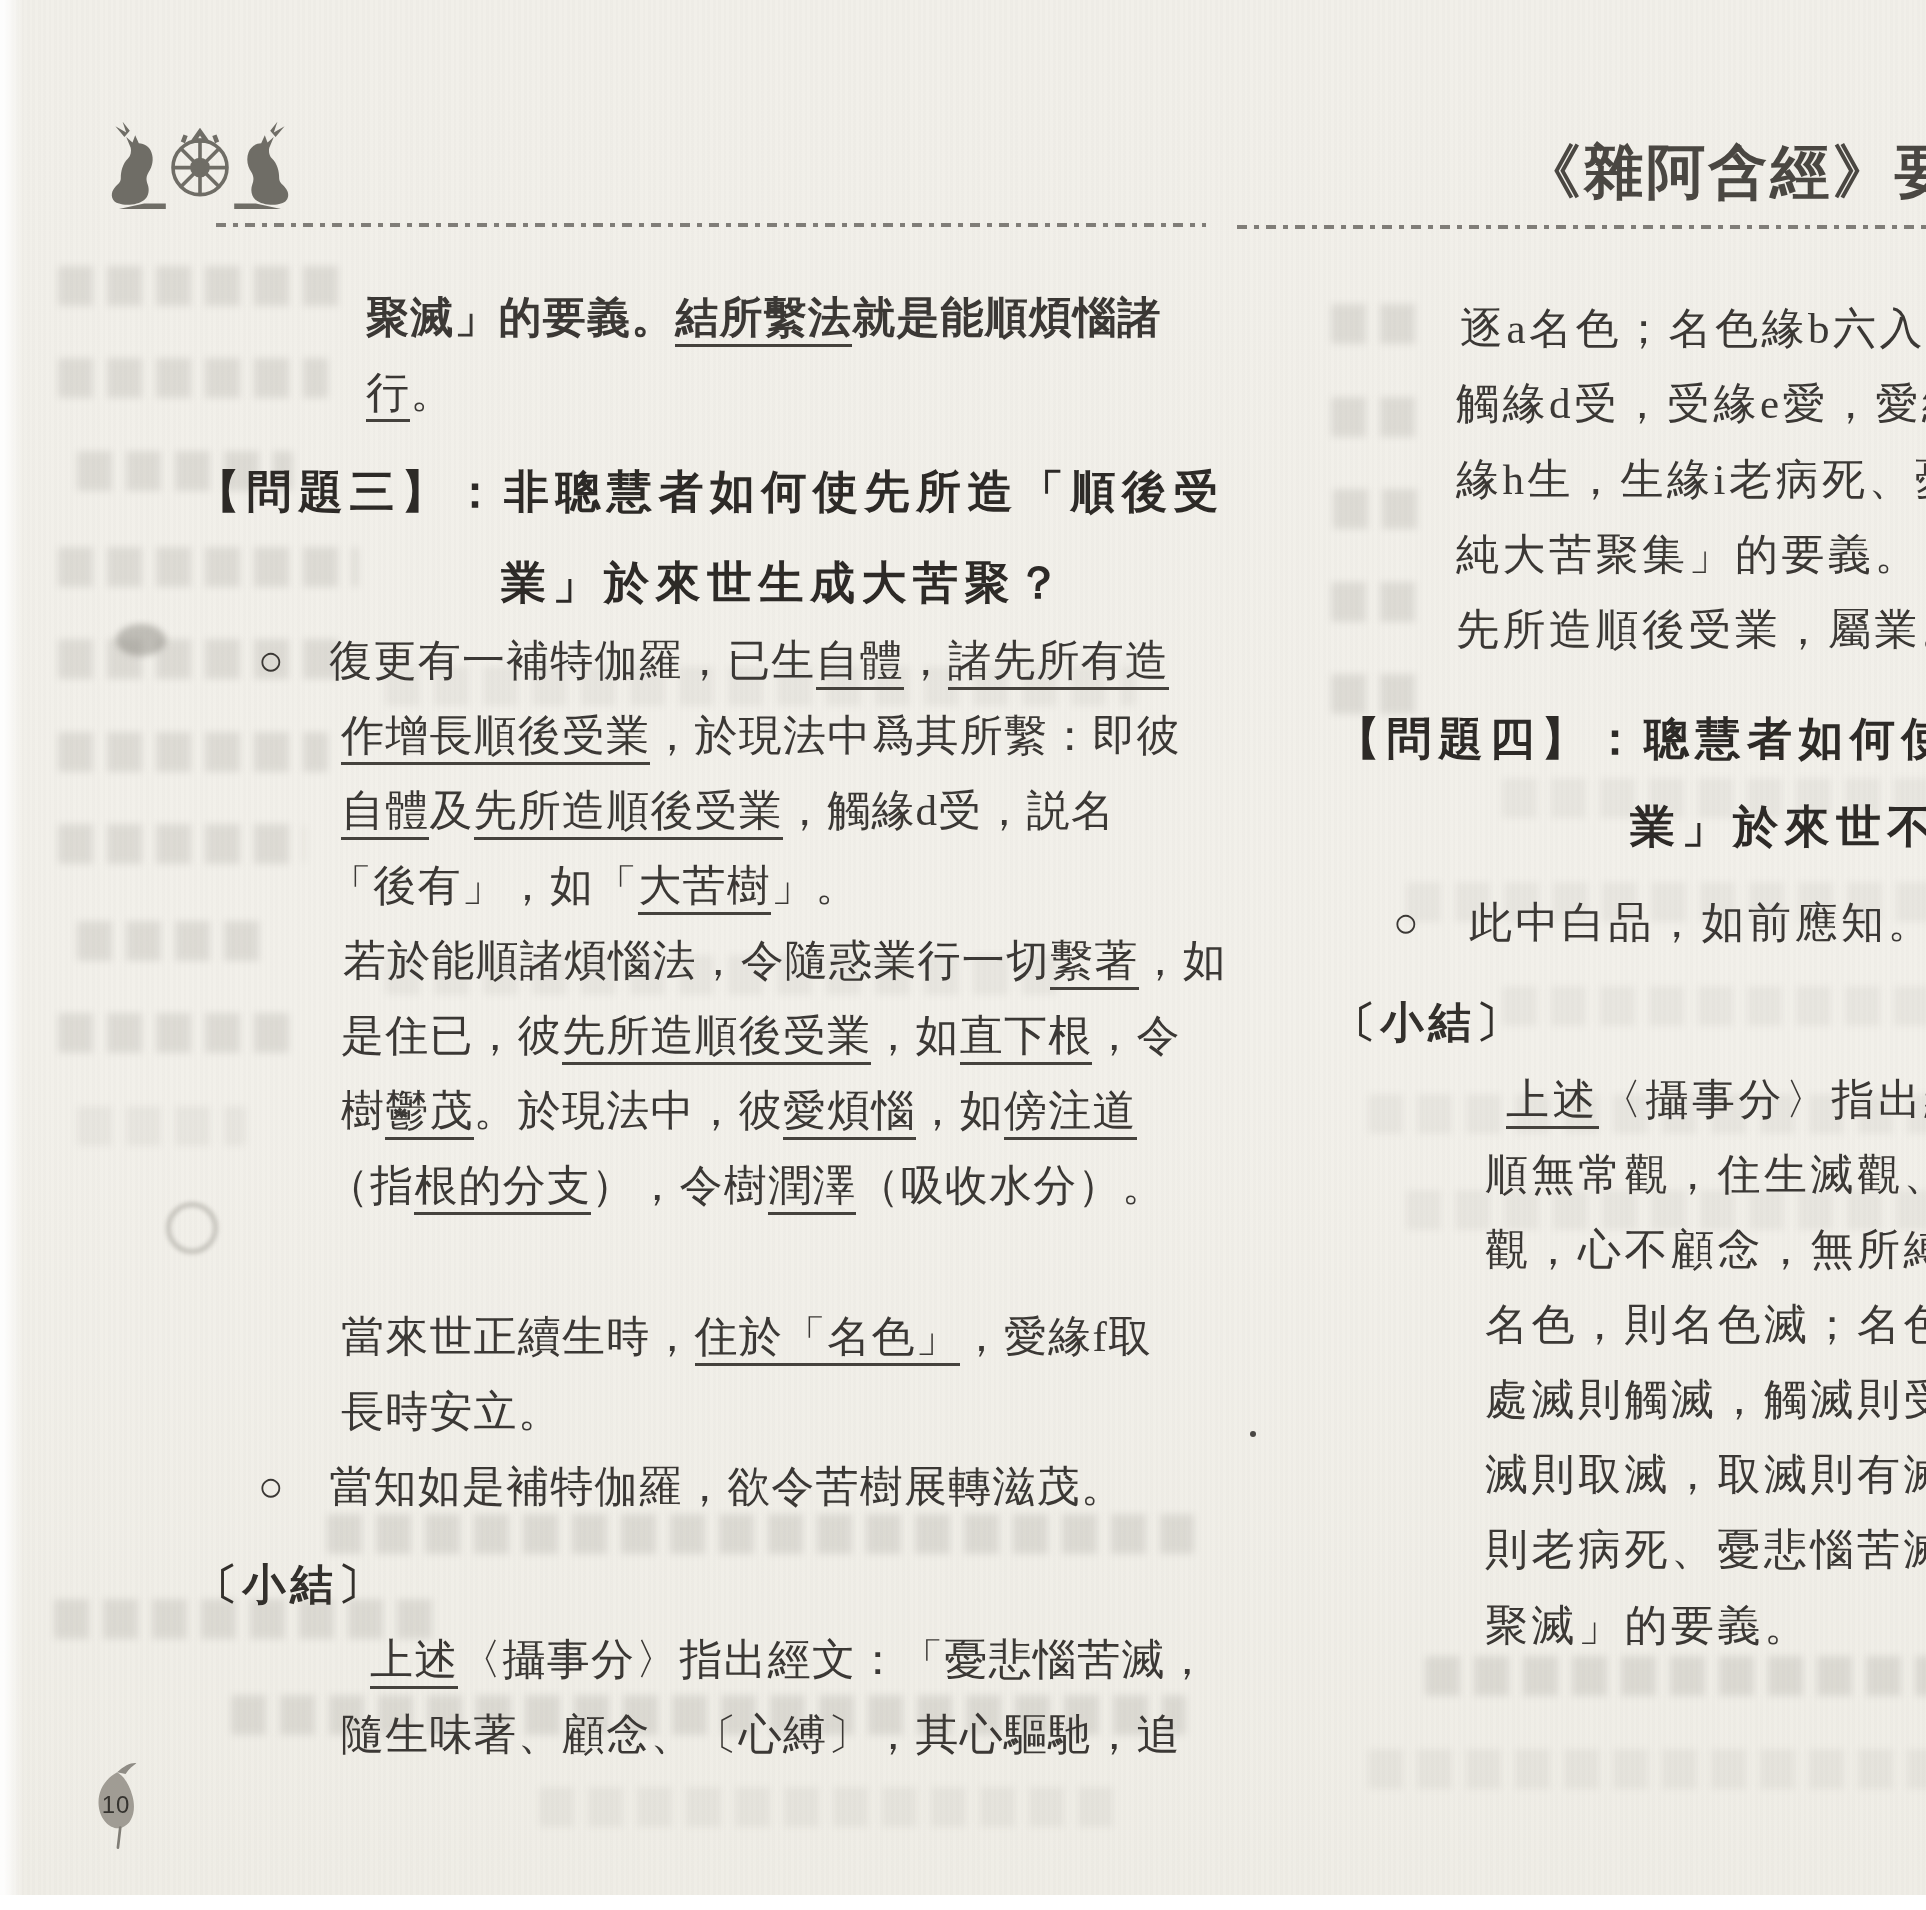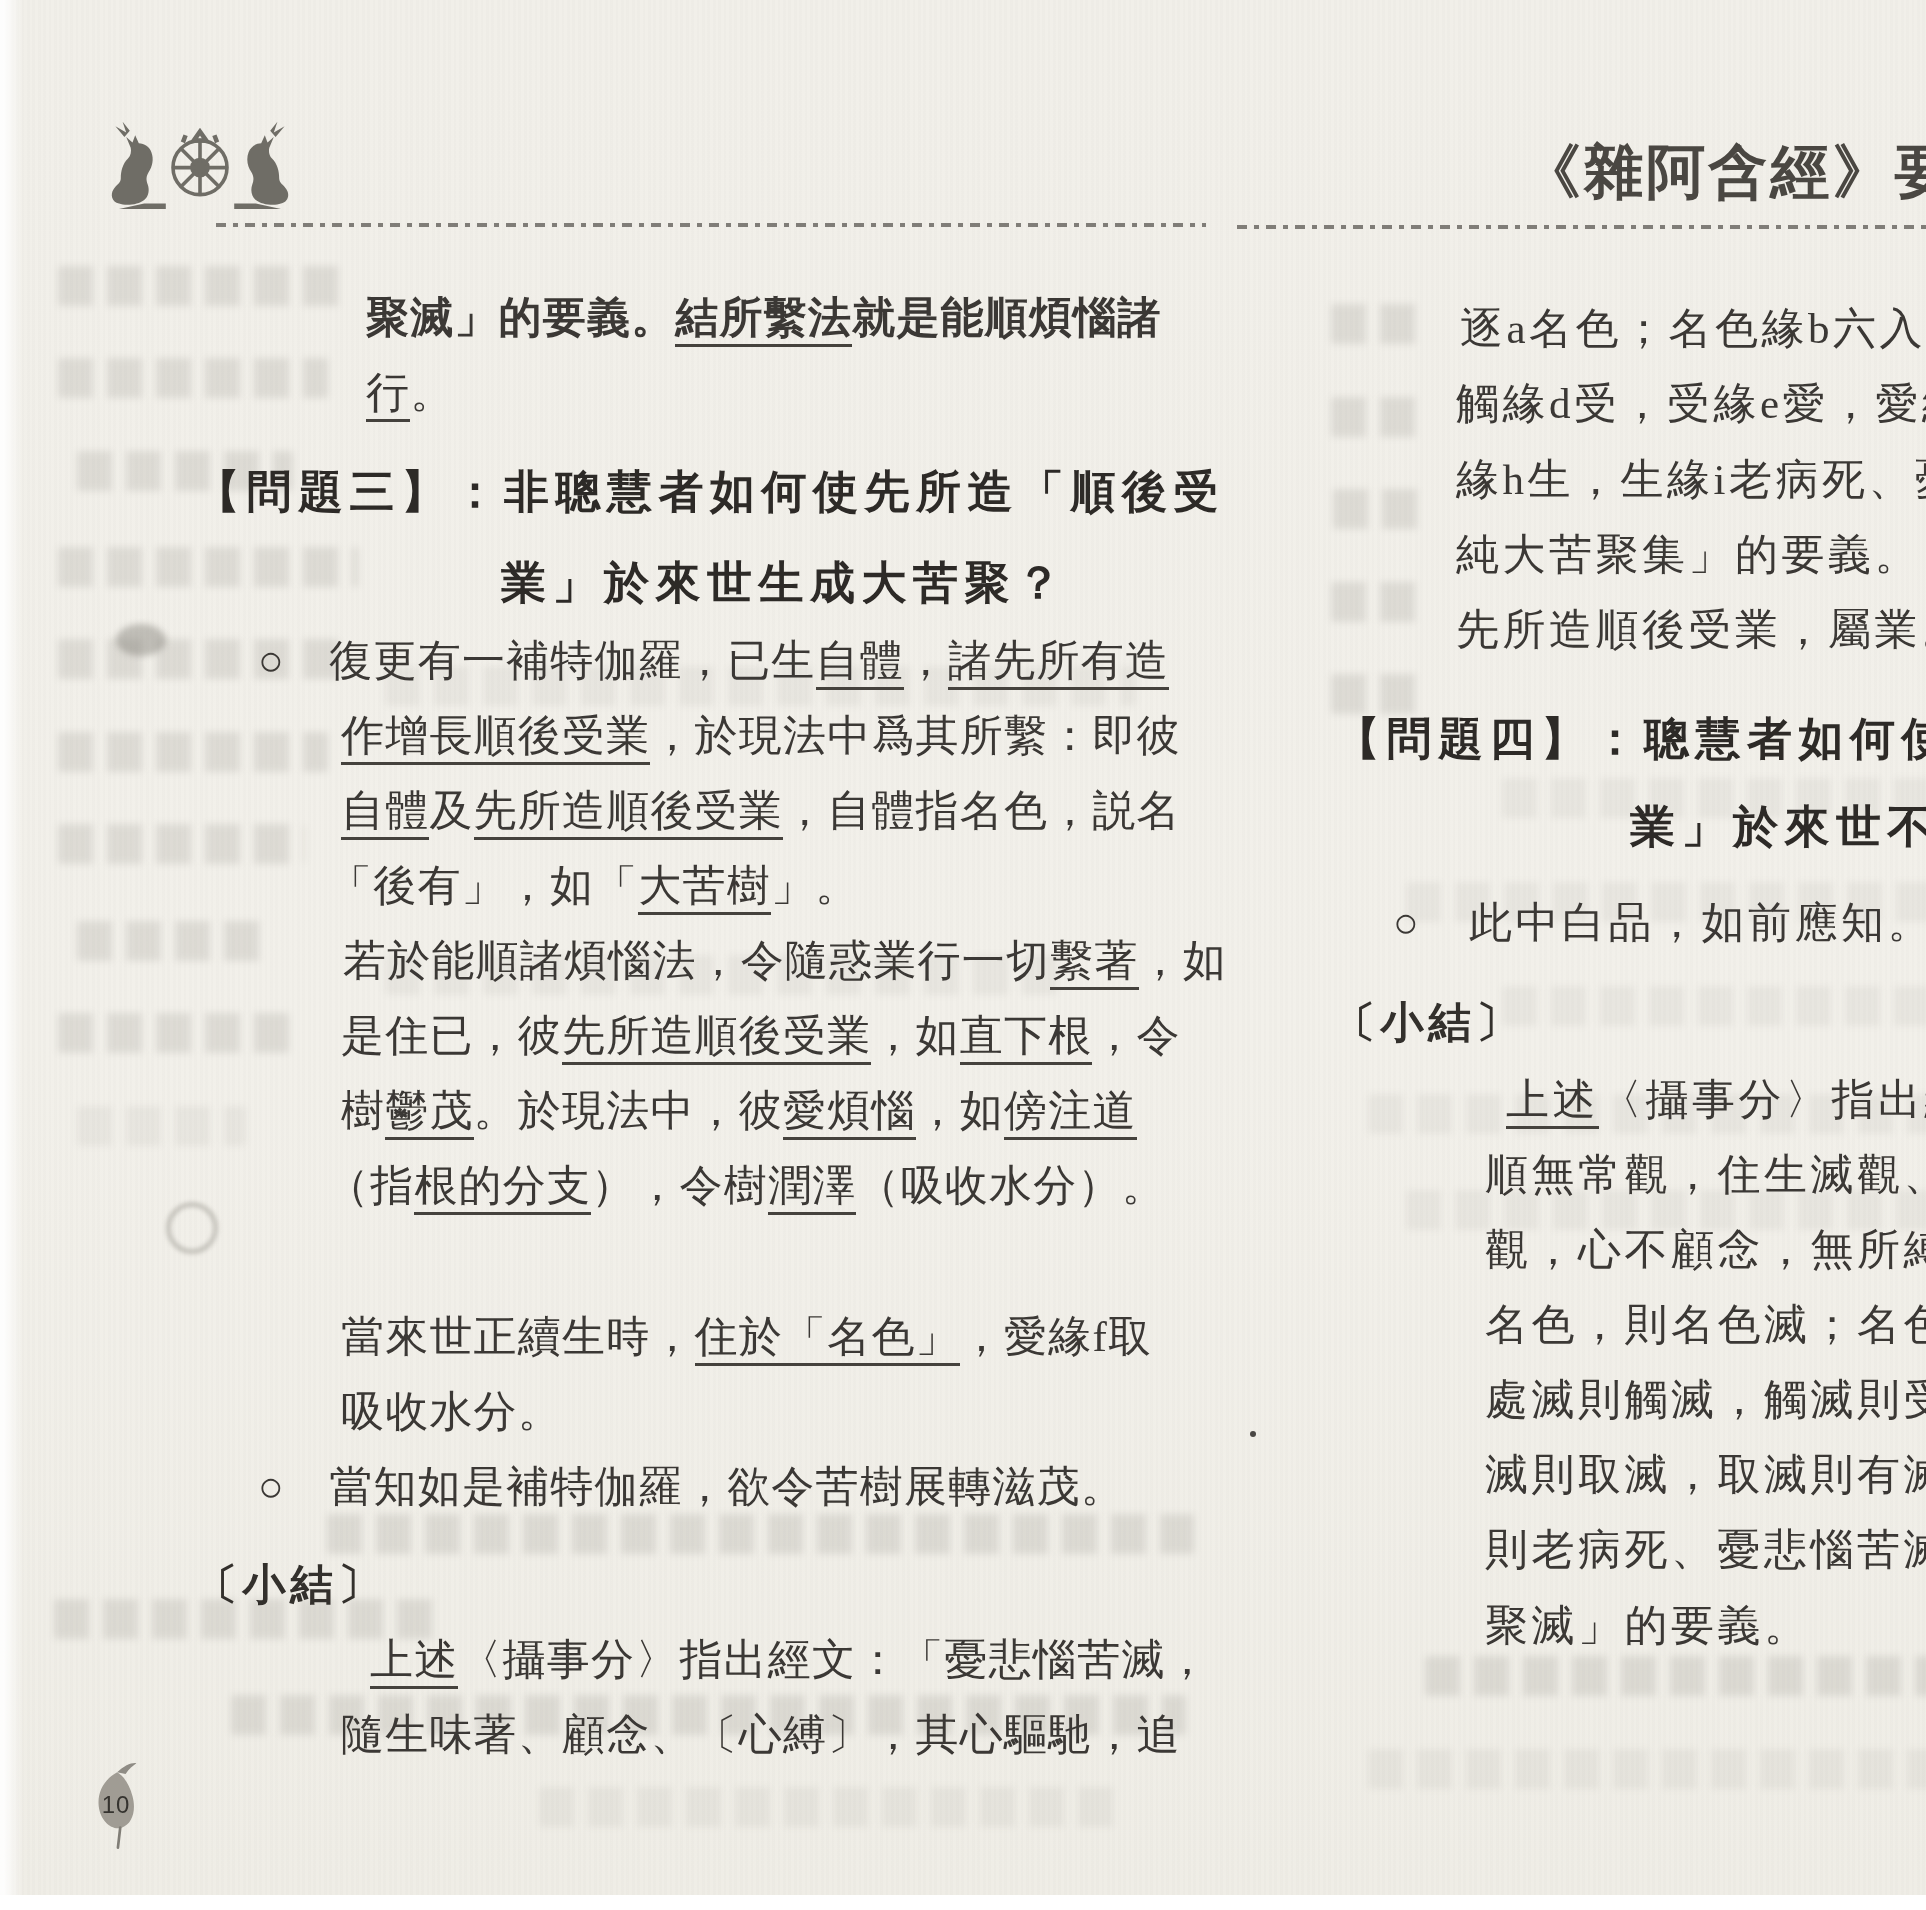--- a/index.html
+++ b/index.html
@@ -113,28 +113,28 @@
 
     <div class="speck" style="left:1250px;top:1431px;"></div>
 
     <div class="lines lines-left">
         <div class="line body" style="top: 293px; left: 366px; font-weight: bold;"><span>聚滅」的要義。</span><span class="ul">結所繫法</span><span>就是能順煩惱諸</span></div>
         <div class="line body" style="top: 368px; left: 366px;"><span class="ul">行</span><span>。</span></div>
         <div class="line q" style="top: 468px; left: 195px;"><span>【問題三】：非聰慧者如何使先所造「順後受</span></div>
         <div class="line q" style="top: 559px; left: 501px;"><span>業」於來世生成大苦聚？</span></div>
         <div class="line body" style="top: 636px; left: 258px;"><span>○　復更有一補特伽羅，已生</span><span class="ul">自體</span><span>，</span><span class="ul">諸先所有造</span></div>
         <div class="line body" style="top: 711px; left: 341px;"><span class="ul">作增長順後受業</span><span>，於現法中爲其所繫：即彼</span></div>
-        <div class="line body" style="top: 786px; left: 341px;"><span class="ul">自體</span><span>及</span><span class="ul">先所造順後受業</span><span>，自體指名色，説名</span></div>
+        <div class="line body" style="top: 786px; left: 341px;"><span class="ul">自體</span><span>及</span><span class="ul">先所造順後受業</span><span>，觸緣d受，説名</span></div>
         <div class="line body" style="top: 861px; left: 329px;"><span>「後有」，如「</span><span class="ul">大苦樹</span><span>」。</span></div>
         <div class="line body" style="top: 936px; left: 343px;"><span>若於能順諸煩惱法，令隨惑業行一切</span><span class="ul">繫著</span><span>，如</span></div>
         <div class="line body" style="top: 1011px; left: 341px;"><span>是住已，彼</span><span class="ul">先所造順後受業</span><span>，如</span><span class="ul">直下根</span><span>，令</span></div>
         <div class="line body" style="top: 1161px; left: 326px;"><span>（指</span><span class="ul">根的分支</span><span>），令樹</span><span class="ul">潤澤</span><span>（吸收水分）。</span></div>
         <div class="line body" style="top: 1086px; left: 341px;"><span>樹</span><span class="ul">鬱茂</span><span>。於現法中，彼</span><span class="ul">愛煩惱</span><span>，如</span><span class="ul">傍注道</span></div>
         <div class="line body" style="top: 1312px; left: 341px;"><span>當來世正續生時，</span><span class="ul">住於「名色」</span><span>，愛緣f取</span></div>
-        <div class="line body" style="top: 1387px; left: 341px;"><span>吸收水分。</span></div>
+        <div class="line body" style="top: 1387px; left: 341px;"><span>長時安立。</span></div>
         <div class="line body" style="top: 1462px; left: 258px;"><span>○　當知如是補特伽羅，欲令苦樹展轉滋茂。</span></div>
         <div class="line label" style="top: 1560px; left: 195px;"><span>〔小結〕</span></div>
         <div class="line body" style="top: 1635px; left: 370px;"><span class="ul">上述</span><span>〈攝事分〉指出經文：「憂悲惱苦滅，</span></div>
         <div class="line body" style="top: 1710px; left: 341px;"><span>隨生味著、顧念、〔心縛〕，其心驅馳，追</span></div>
       </div>
     <div class="lines lines-right">
         <div class="line body" style="top: 304px; left: 1460px;"><span>逐a名色；名色緣b六入處，六入處緣c觸，</span></div>
         <div class="line body" style="top: 379px; left: 1456px;"><span>觸緣d受，受緣e愛，愛緣f取，取緣g有，有</span></div>
         <div class="line body" style="top: 455px; left: 1456px;"><span>緣h生，生緣i老病死、憂悲惱苦，如是如是</span></div>
         <div class="line body" style="top: 530px; left: 1456px;"><span>純大苦聚集」的要義。自體指名色，屬苦；</span></div>

